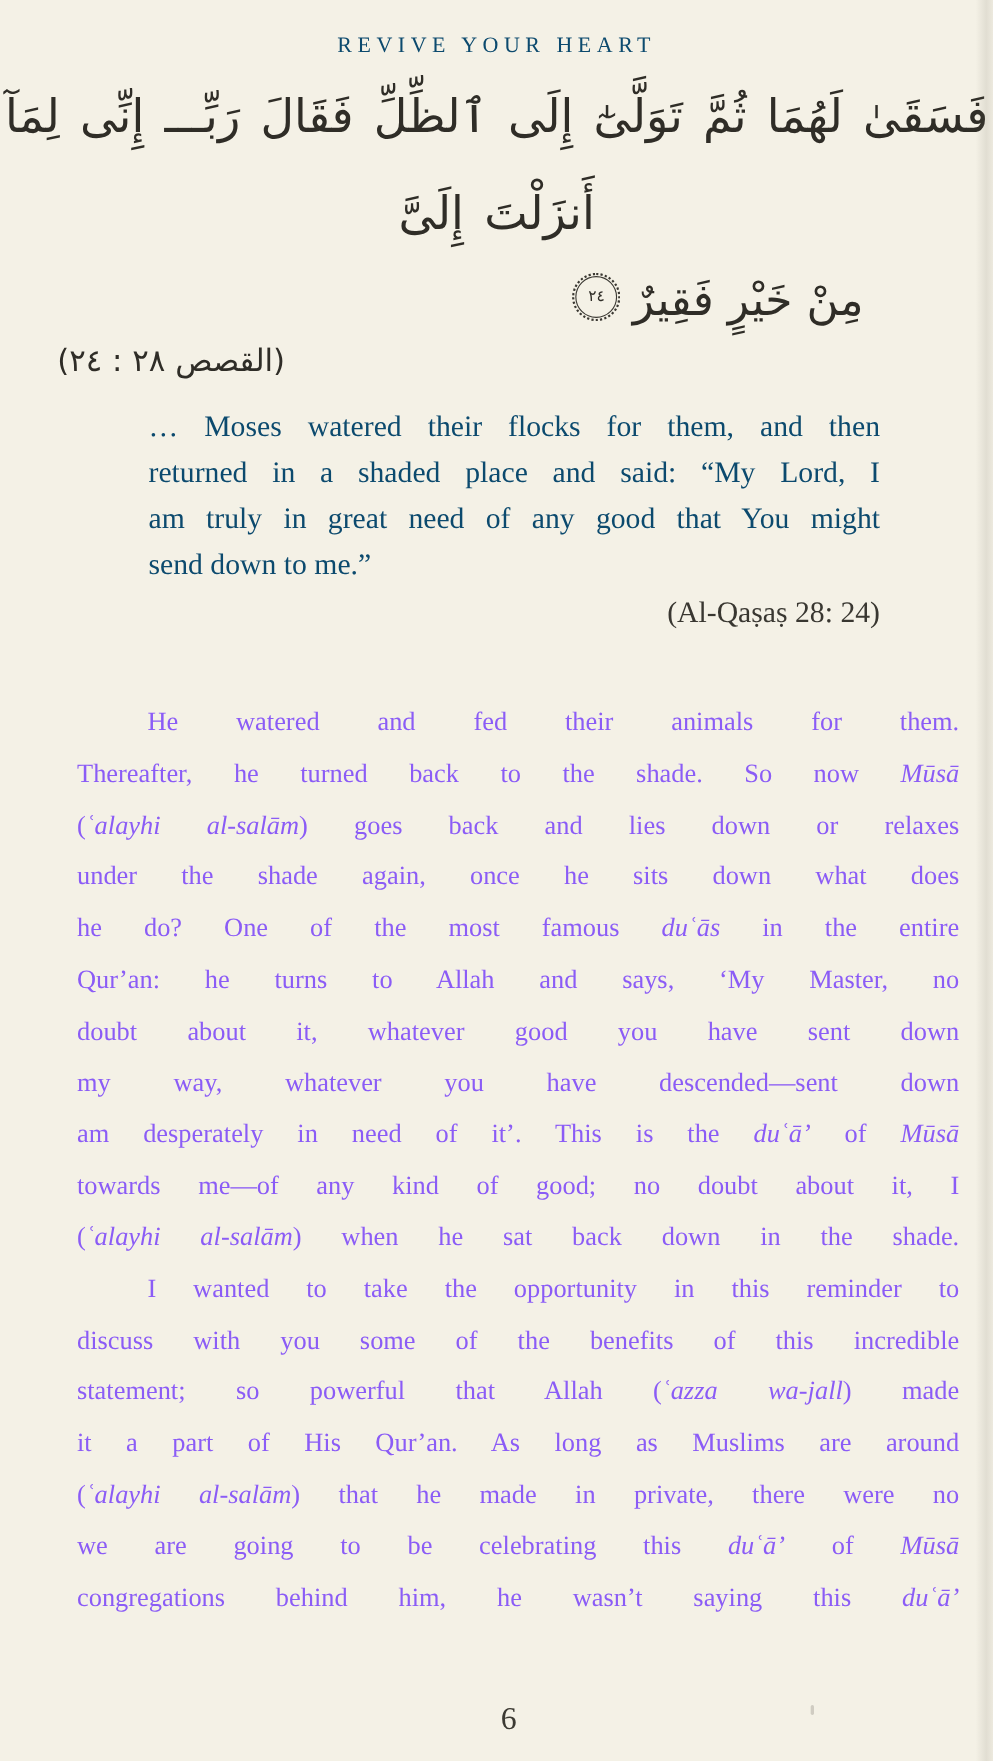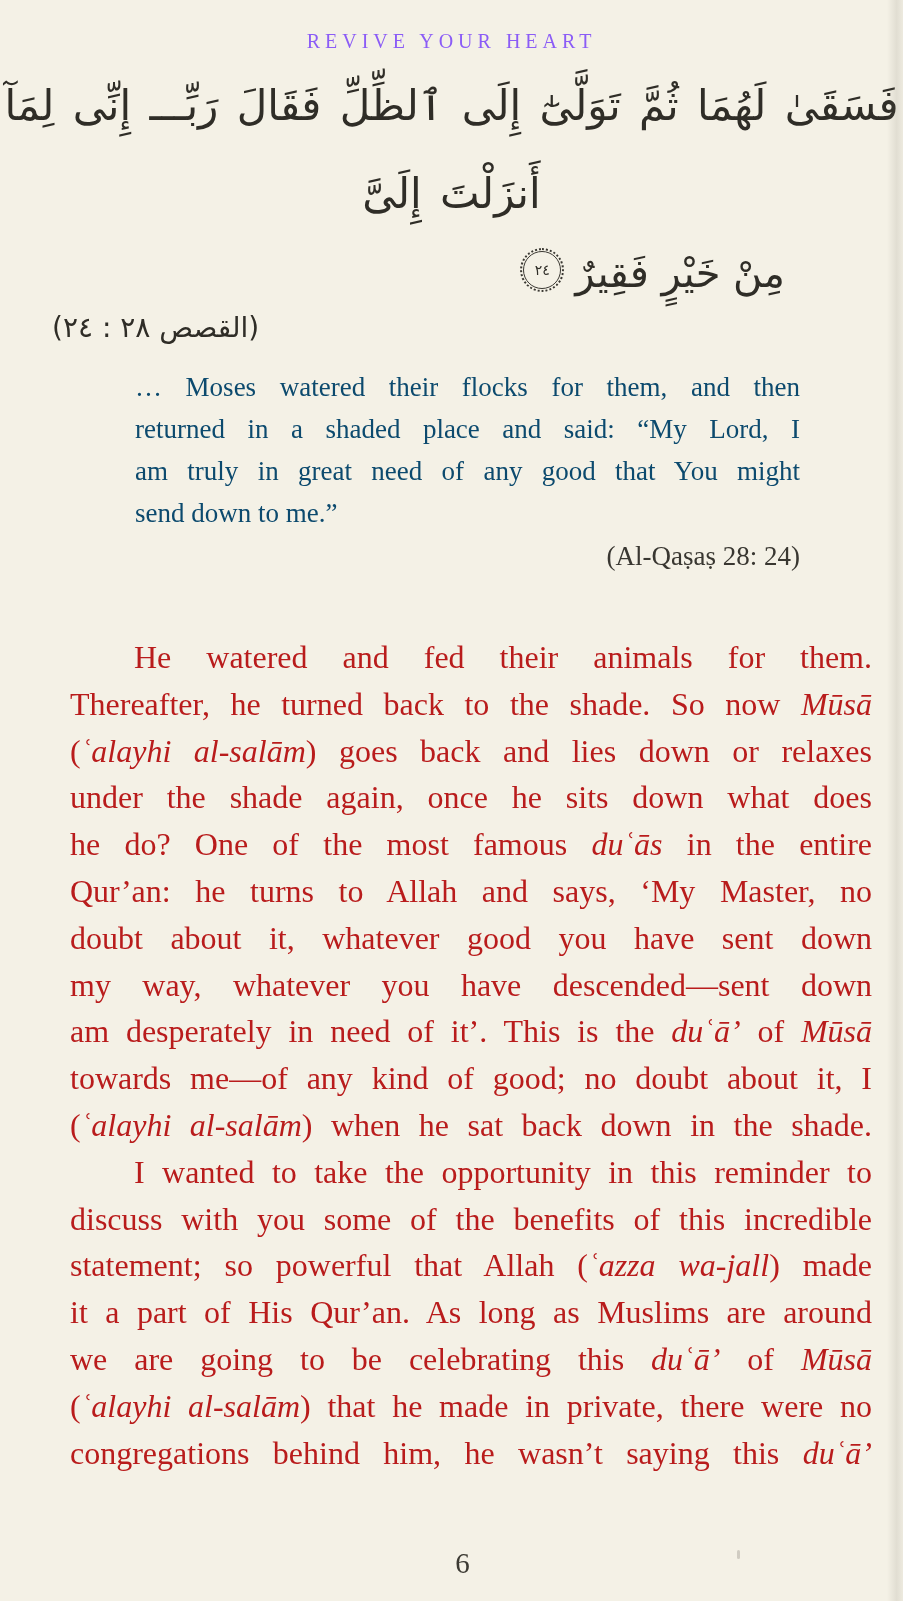--- a/index.html
+++ b/index.html
@@ -19,21 +19,21 @@
   }
   .speck{
     position:absolute;left:737px;top:1550px;width:3px;height:9px;
     background:rgba(100,96,86,0.25);border-radius:2px;
   }
   .running-head{
     padding-top:28px;
     text-align:center;
     font-size:20px;line-height:26px;
     letter-spacing:5px;
-    color:#8b5cf6;
+    color:#0c4a6e;
   }
   .arabic{direction:rtl;color:#2f2d27;font-family:"DejaVu Sans",sans-serif;}
   .arabic-l1{
     margin-top:8px;
     font-size:42px;line-height:88px;
     text-align:center;
     word-spacing:5px;
   }
   .arabic-l2{
     margin-top:-4px;
@@ -68,22 +68,22 @@
   .qline{text-align:justify;text-align-last:justify;-moz-text-align-last:justify;}
   .qline.rag{text-align-last:left;-moz-text-align-last:left;}
   .quote-cite{
     margin-left:135px;width:665px;
     font-size:27px;line-height:44px;
     text-align:right;
   }
   .bodytext{
     margin:56px 0 0 70px;
     width:802px;
-    font-size:32px;line-height:46.8px;
-    color:#b91c1c;
+    font-size:24px;line-height:46.8px;
+    color:#8b5cf6;
   }
   .bline{text-align:justify;text-align-last:justify;-moz-text-align-last:justify;}
   .bline.indent{padding-left:64px;}
   .bline em{font-style:italic;}
   .pagenum{
     margin-top:72px;
     text-align:center;
     padding-left:22px;
     font-size:29px;line-height:30px;
     color:#3c3a33;
@@ -122,22 +122,22 @@
       <div class="bline"><span>Qur’an: he turns to Allah and says, ‘My Master, no</span></div>
       <div class="bline"><span>doubt about it, whatever good you have sent down</span></div>
       <div class="bline"><span>my way, whatever you have descended—sent down</span></div>
       <div class="bline"><span>am desperately in need of it’. This is the </span><em>duʿā’</em><span> of </span><em>Mūsā</em></div>
       <div class="bline"><span>towards me—of any kind of good; no doubt about it, I</span></div>
       <div class="bline"><span>(</span><em>ʿalayhi al-salām</em><span>) when he sat back down in the shade.</span></div>
       <div class="bline indent"><span>I wanted to take the opportunity in this reminder to</span></div>
       <div class="bline"><span>discuss with you some of the benefits of this incredible</span></div>
       <div class="bline"><span>statement; so powerful that Allah (</span><em>ʿazza wa-jall</em><span>) made</span></div>
       <div class="bline"><span>it a part of His Qur’an. As long as Muslims are around</span></div>
+      <div class="bline"><span>(</span><em>ʿalayhi al-salām</em><span>) that he made in private, there were no</span></div>
       <div class="bline"><span>we are going to be celebrating this </span><em>duʿā’</em><span> of </span><em>Mūsā</em></div>
-      <div class="bline"><span>(</span><em>ʿalayhi al-salām</em><span>) that he made in private, there were no</span></div>
       <div class="bline"><span>congregations behind him, he wasn’t saying this </span><em>duʿā’</em></div>
     </div>
 
   <div class="pagenum">6</div>
 
   <div class="speck"></div>
   <div class="edge-shadow"></div>
 </div>
 
 </body></html>

